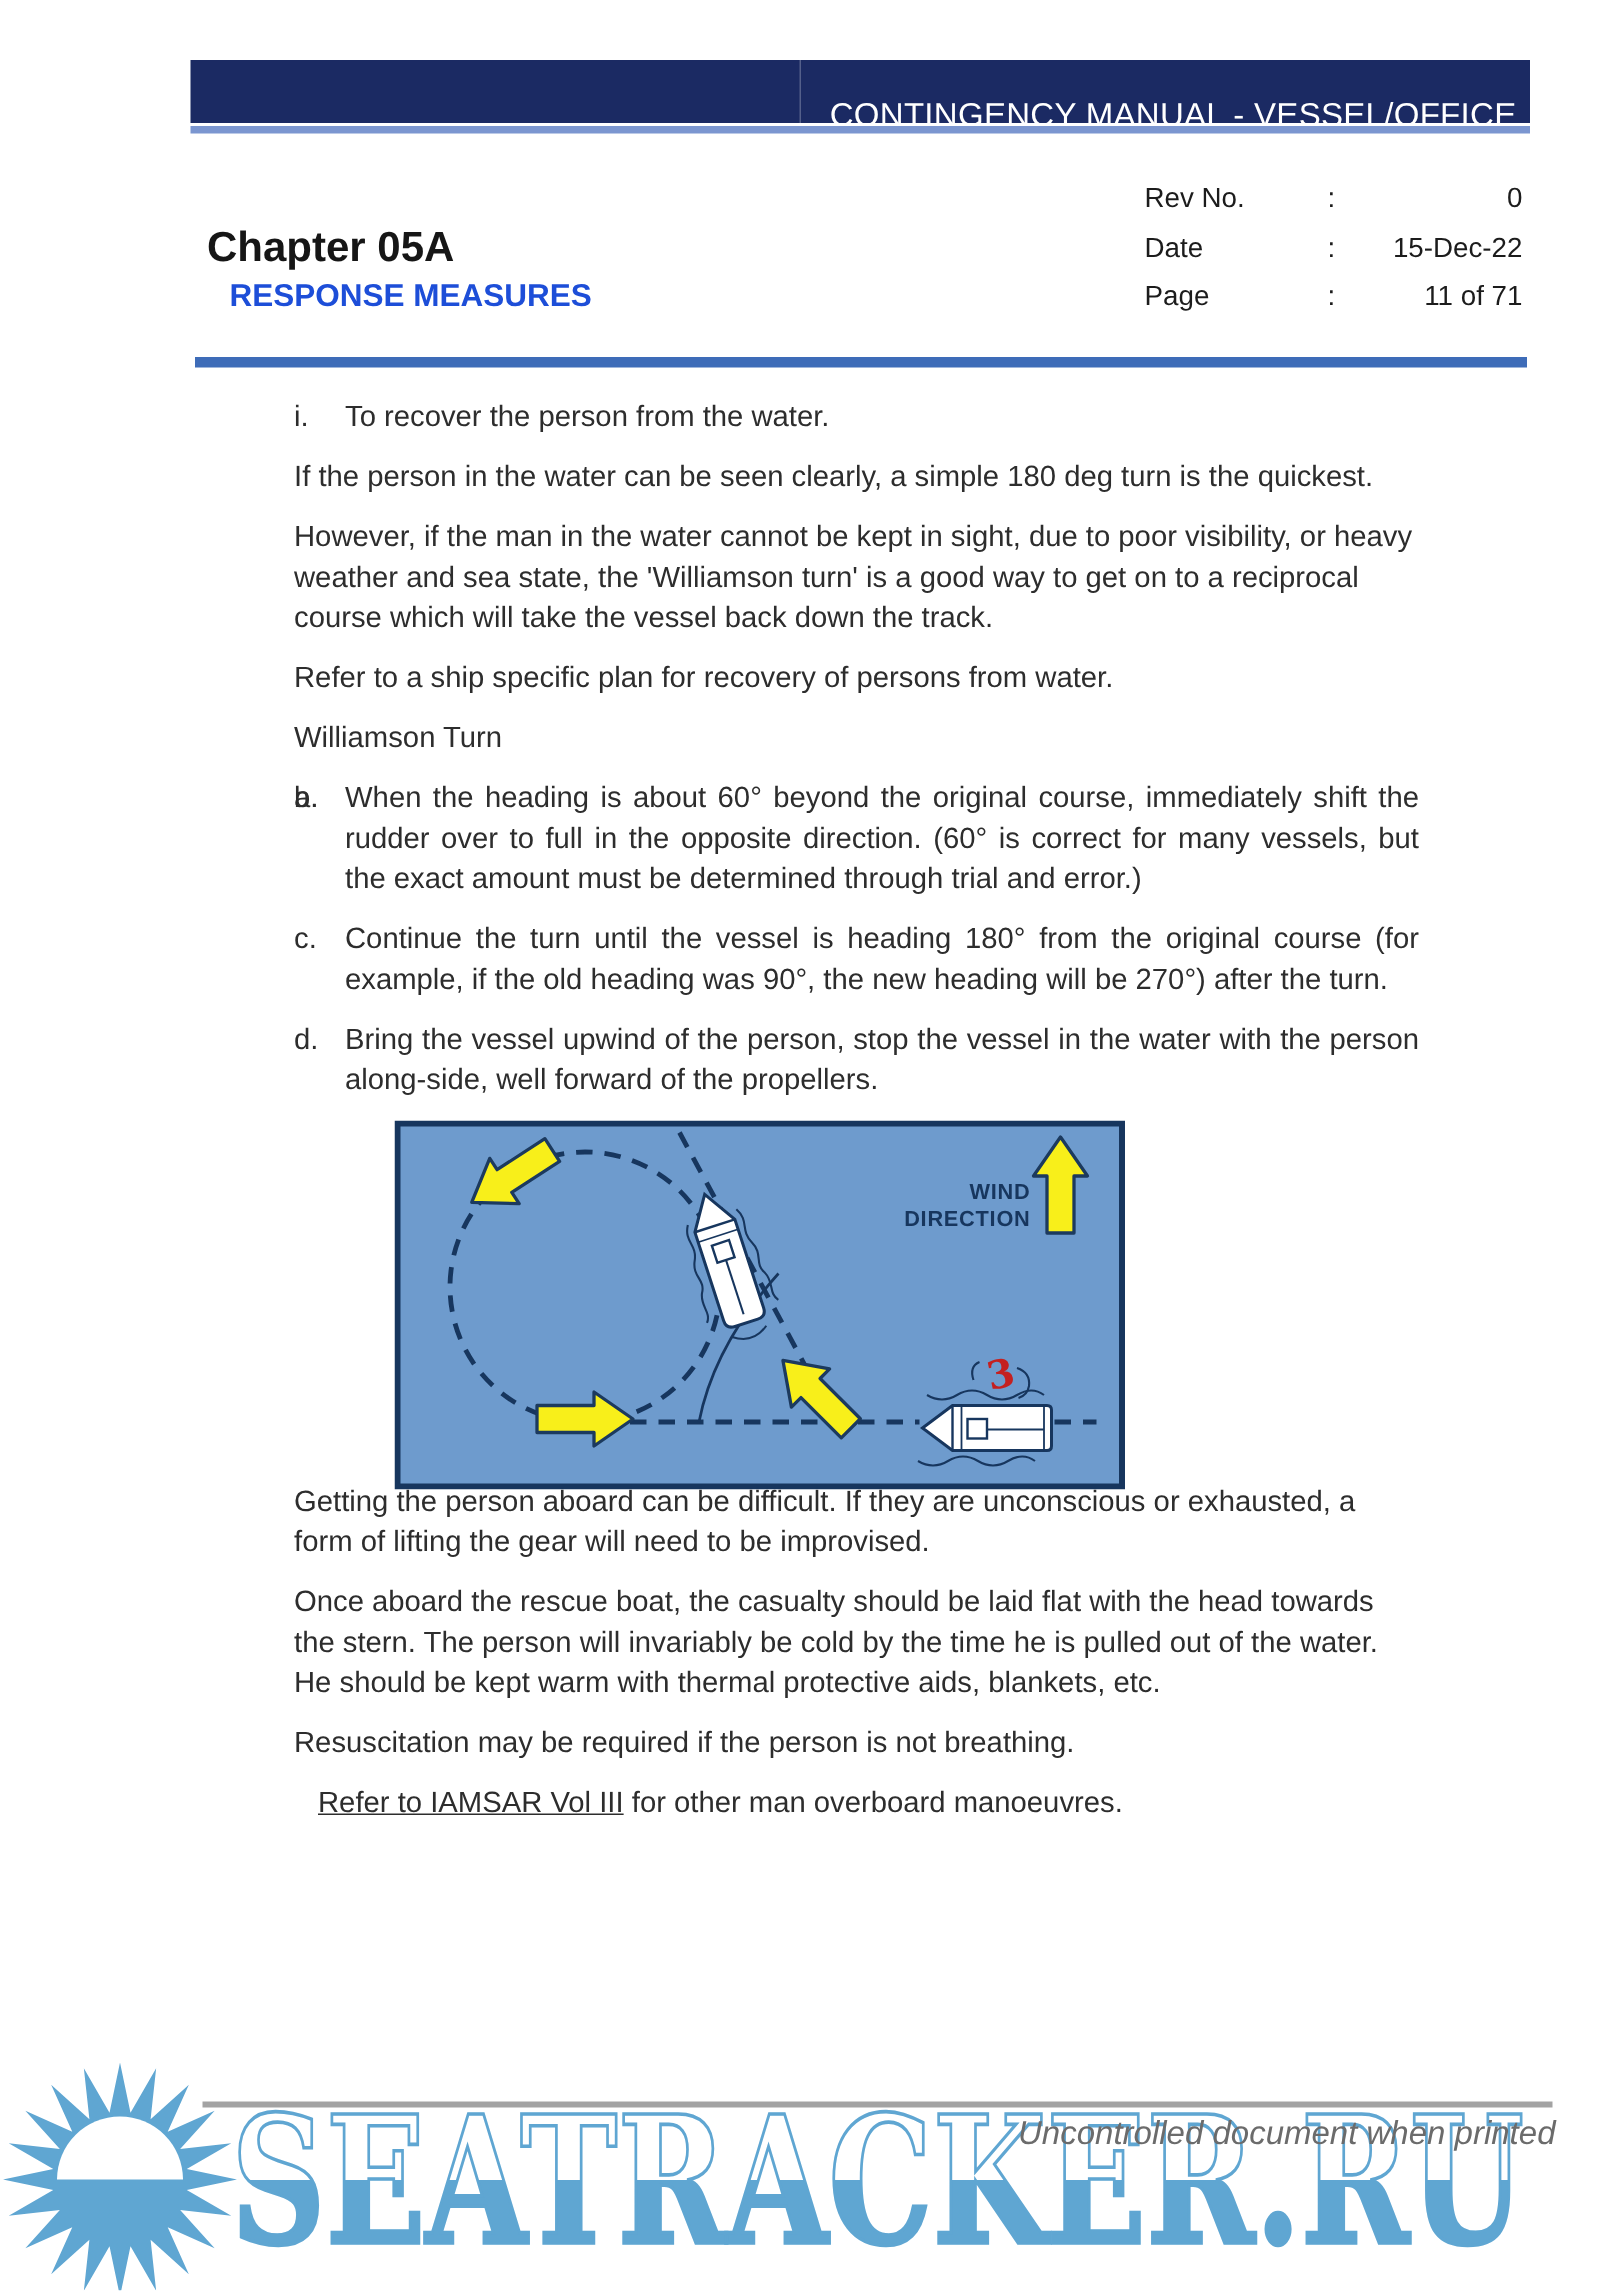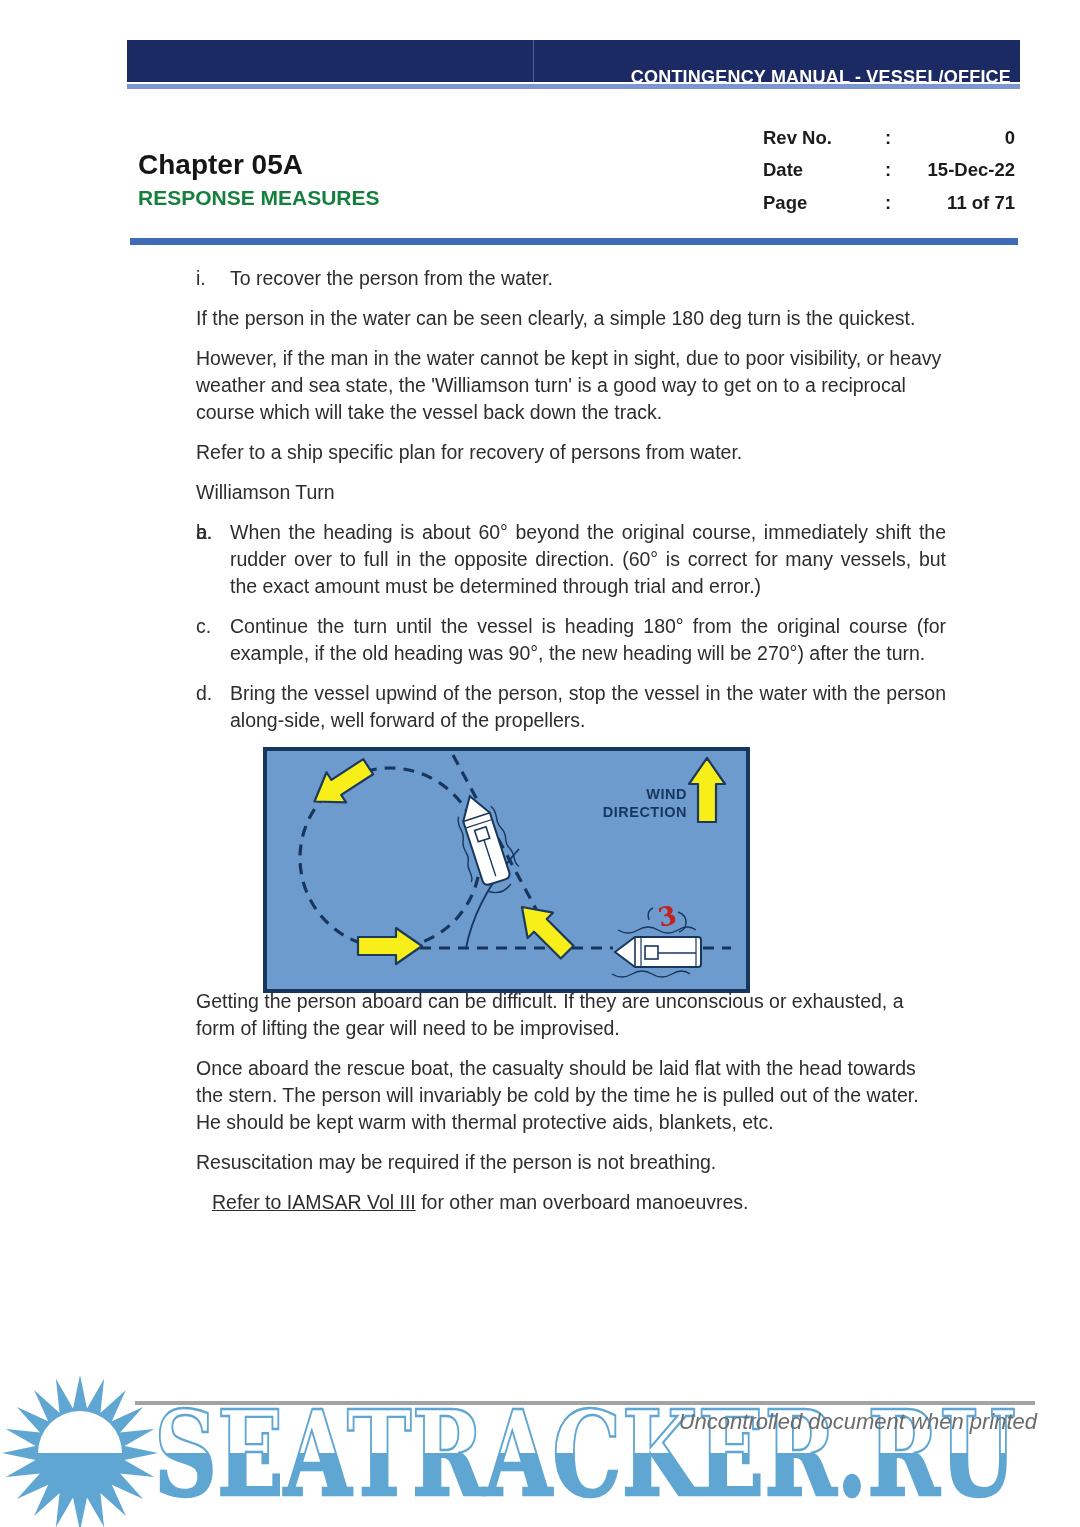--- a/index.html
+++ b/index.html
@@ -8,29 +8,29 @@
     background:#ffffff;overflow:hidden;
     font-family:"Liberation Sans", sans-serif;color:#2d2d2d;
   }
   
   .topbar{
     position:absolute;left:127px;top:40px;width:893px;height:42px;
     background:#1b2a63;display:flex;align-items:center;justify-content:flex-end;
   }
   .topbar-divider{position:absolute;left:406px;top:0;width:1px;height:42px;background:rgba(255,255,255,0.25);}
   .topbar-title{
-    color:#ffffff;font-weight:bold;font-size:18px;letter-spacing:0.2px;
+    color:#ffffff;font-weight:normal;font-size:22px;letter-spacing:0.2px;
     padding-right:9px;white-space:nowrap;margin-top:32px;
   }
   .topbar-under{position:absolute;left:127px;top:84px;width:893px;height:5px;background:#7b96d0;}
   .chapter-block{position:absolute;left:138px;top:148px;line-height:33px;}
   .chapter-no{font-weight:bold;font-size:28px;color:#161616;}
-  .chapter-title{font-weight:bold;font-size:21px;color:#15803d;}
+  .chapter-title{font-weight:bold;font-size:21px;color:#1d4ed8;margin-left:15px;}
   .meta-block{position:absolute;left:763px;top:116px;width:252px;font-size:18.5px;color:#1c1c1c;}
-  .meta-row{display:flex;height:32.5px;align-items:flex-end;font-weight:bold;}
+  .meta-row{display:flex;height:32.5px;align-items:center;}
   .meta-label{width:122px;}
   .meta-sep{width:28px;}
   .meta-value{flex:1;text-align:right;}
   .main-rule{position:absolute;left:130px;top:238px;width:888px;height:7px;background:#3e6cb8;}
   
   .body-content{
     position:absolute;left:196px;top:265px;width:750px;
     font-size:19.5px;line-height:27px;color:#2d2d2d;
   }
   .body-content p{margin:0 0 13px 0;}

